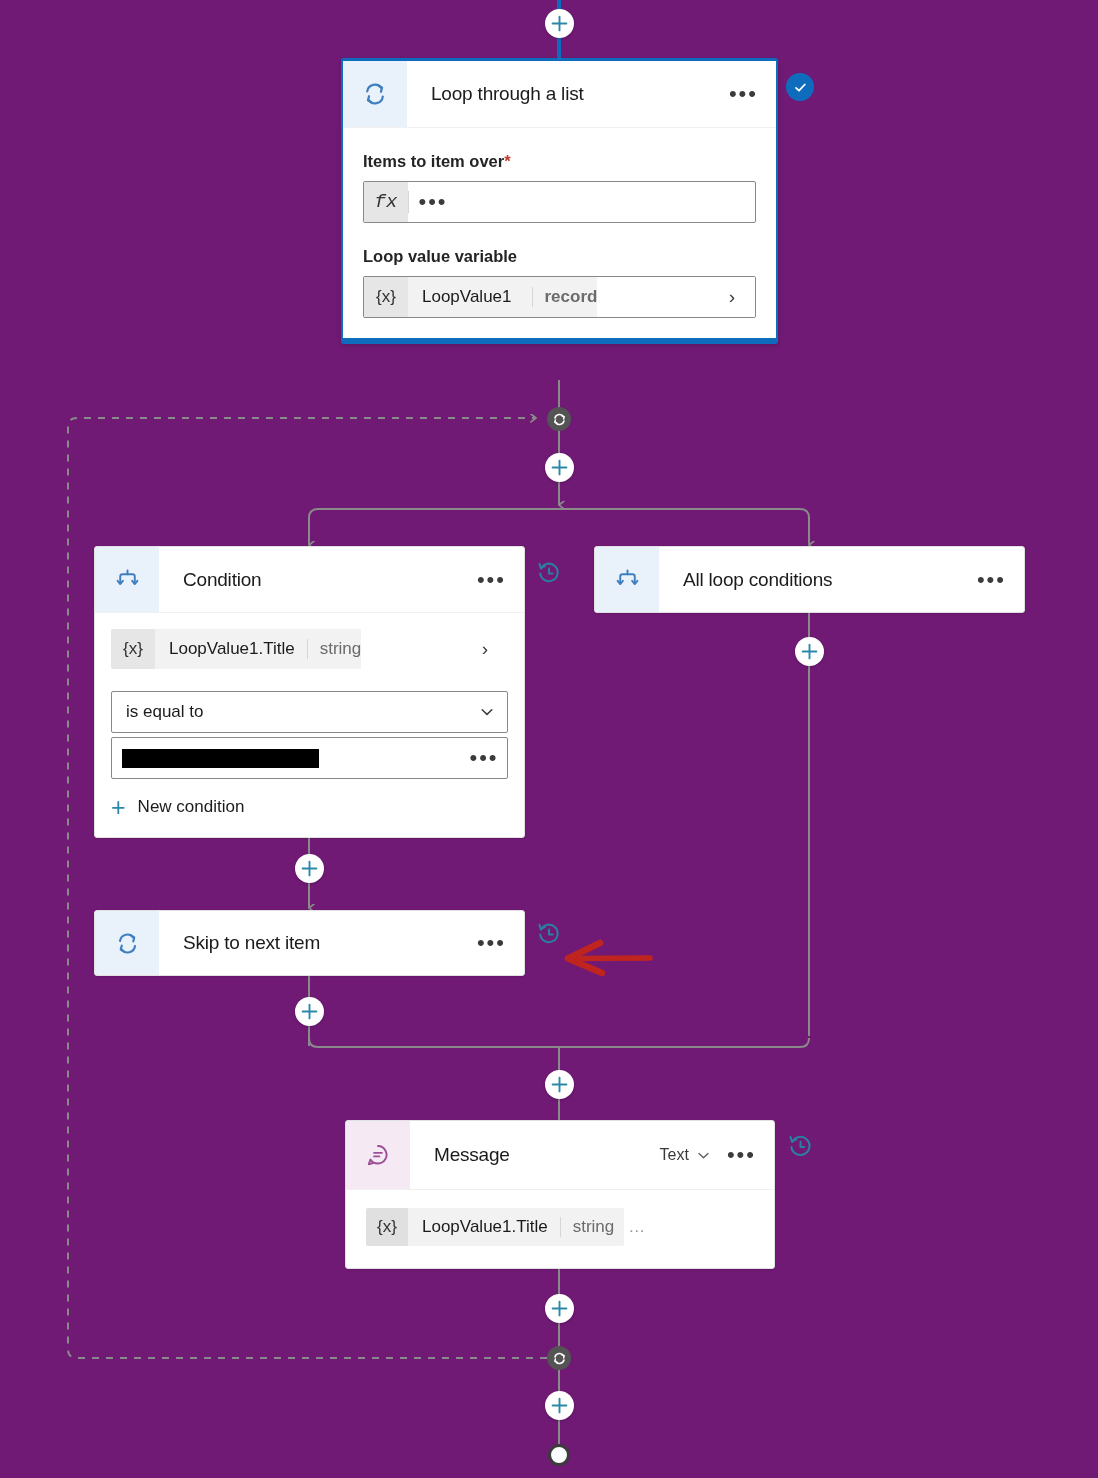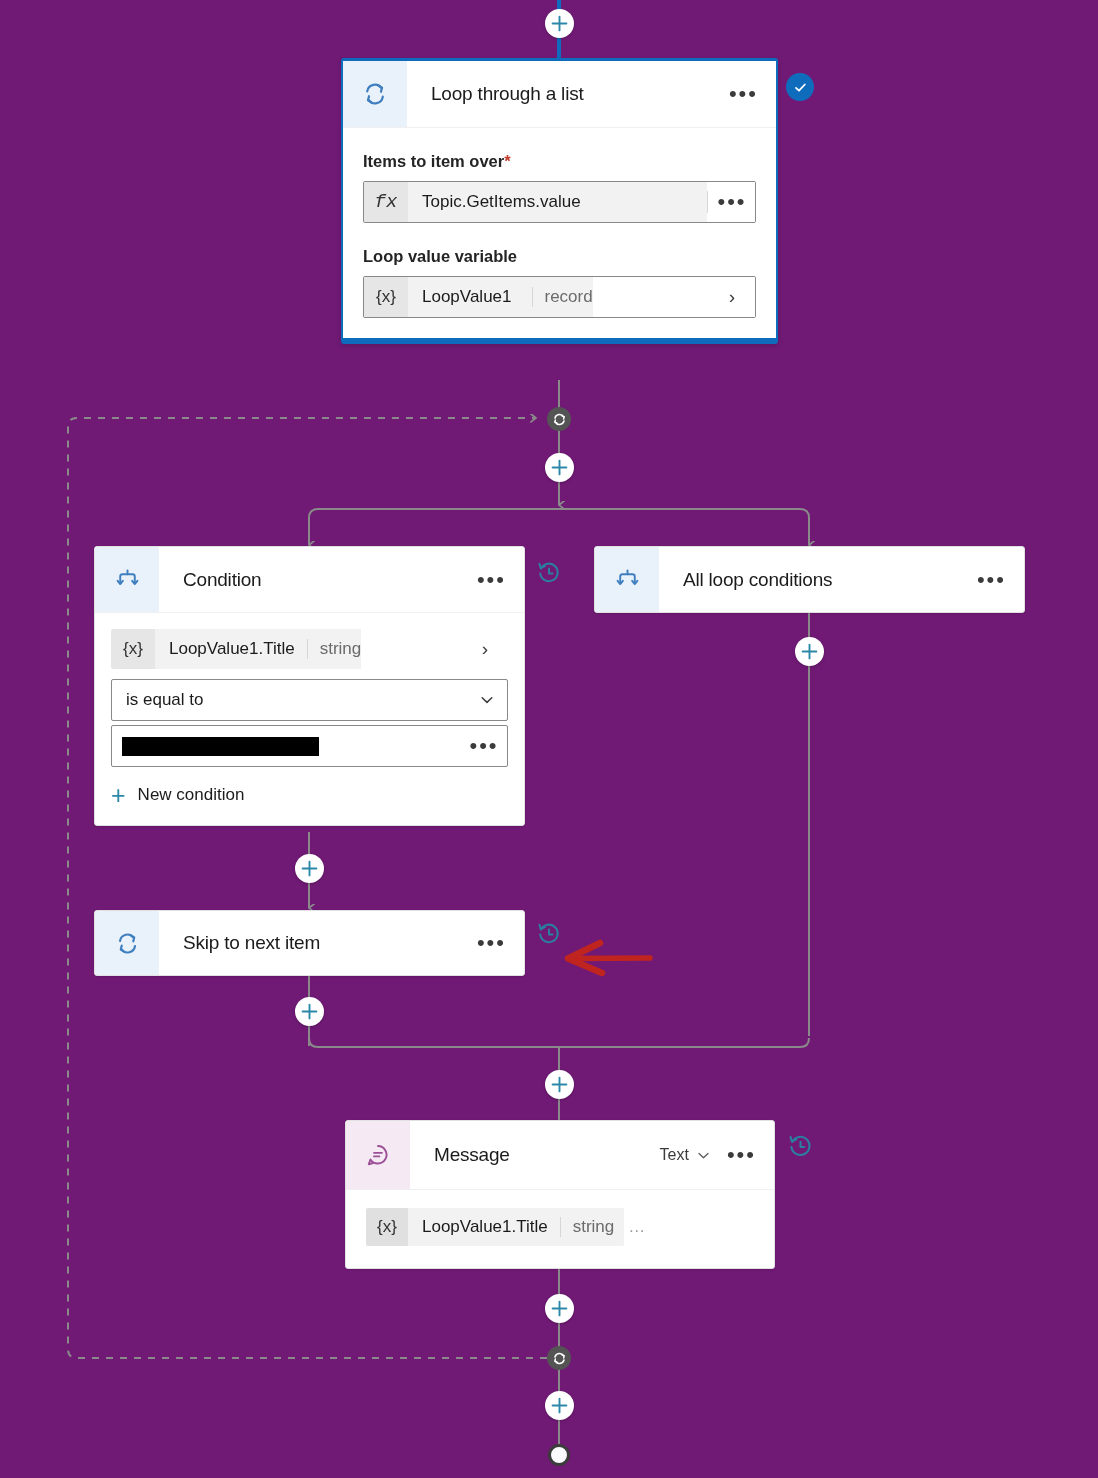--- a/index.html
+++ b/index.html
@@ -363,32 +363,31 @@
       </div>
     </div>
     <div class="card-body">
       <div class="field-label">
         <span>Items to item over</span><span class="req">*</span>
       </div>
       <div class="input-box">
         <div class="input-pre">
           <span class="fx">fx</span>
         </div>
-        <div class="input-val">Topic.GetItems.value</div>
         <div class="divider-v"></div>
         <div class="input-after">
           <span class="ellipsis">•••</span>
         </div>
       </div>
 
       <div class="field-label" style="margin-top:24px;">Loop value variable</div>
       <div class="input-box">
         <div class="input-pre">{x}</div>
         <div class="input-val" style="flex:0 0 auto; padding-right:12px;">LoopValue1</div>
-        <div class="input-val" style="flex:0 0 auto; padding-left:8px;">
+        <div class="input-val" style="flex:0 0 auto; padding-left:8px;font-weight:bold;">
           <span style="border-left:1px solid #d6d6d6; padding-left:12px; color:#6b6b6b;">record</span>
         </div>
         <div class="input-val plain"></div>
         <div class="input-after">
           <span class="chev-r">›</span>
         </div>
       </div>
     </div>
   </div>
 
@@ -419,21 +418,21 @@
         <div class="input-val" style="flex:0 0 auto; padding-right:12px;">LoopValue1.Title</div>
         <div class="input-val" style="flex:0 0 auto; padding-left:0;">
           <span style="border-left:1px solid #d6d6d6; padding-left:12px; color:#6b6b6b;">string</span>
         </div>
         <div class="input-val plain"></div>
         <div class="input-after">
           <span class="chev-r">›</span>
         </div>
       </div>
 
-      <div class="select-box" style="margin-top:10px;gap:31px;">
+      <div class="select-box" style="margin-top:22px;gap:31px;">
         <span>is equal to</span>
         <svg width="16" height="16" viewBox="0 0 16 16">
           <path d="M3.2,5.8 L8,10.4 L12.8,5.8" fill="none" stroke="#3b3b3b" stroke-width="1.5" stroke-linecap="round" stroke-linejoin="round"></path>
         </svg>
       </div>
 
       <div class="redact-box" style="margin-top:4px;">
         <div class="redact-bar"></div>
         <div class="redact-spacer"></div>
         <div class="divider-v"></div>

